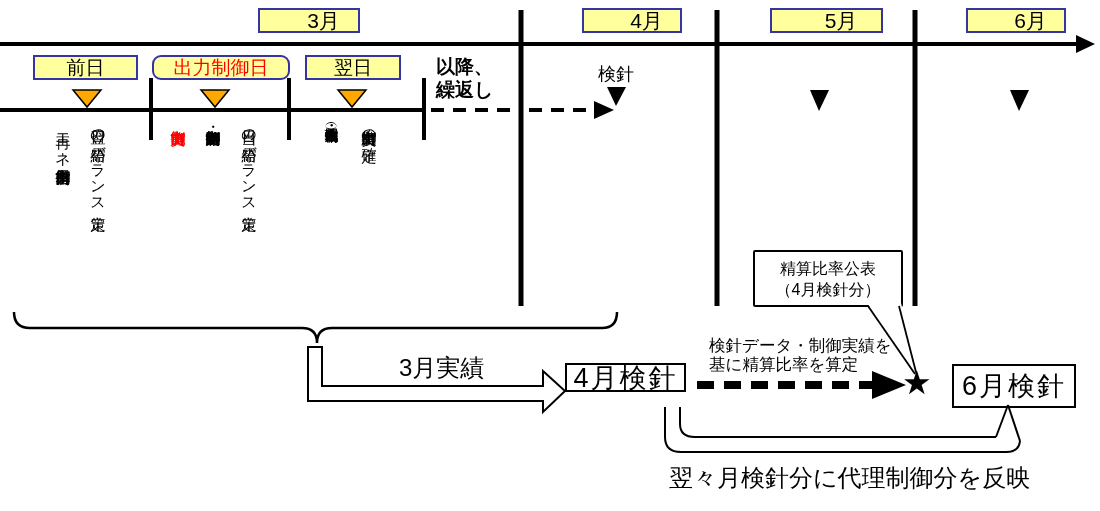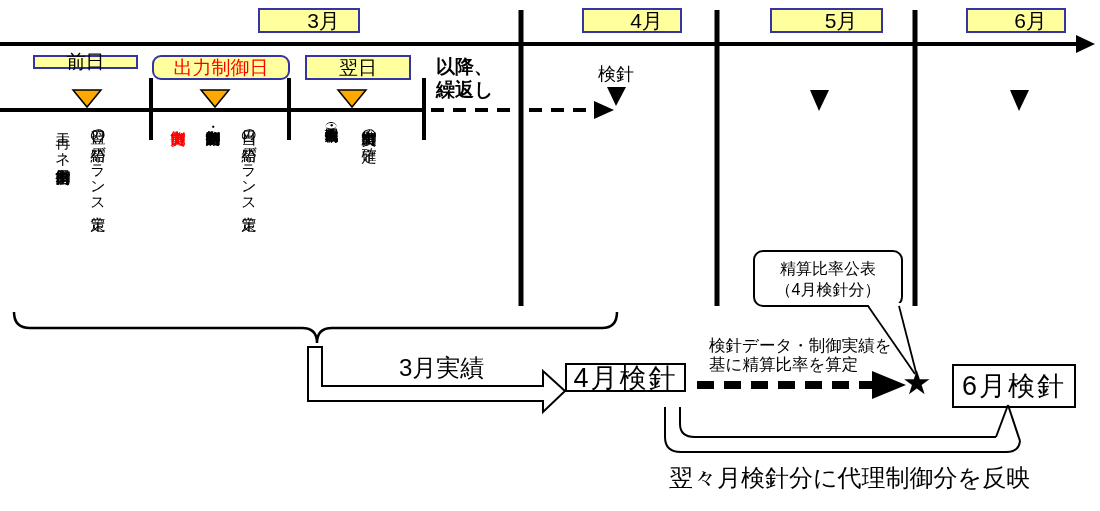--- a/index.html
+++ b/index.html
@@ -22,21 +22,21 @@
     font-size:15px;line-height:18px;white-space:nowrap;letter-spacing:0;
   }
   .vtext.small{font-size:13.5px;top:118px;}
   .meter-box{
     position:absolute;z-index:2;display:flex;align-items:center;justify-content:center;
     background:#fff;border:2.5px solid #000;box-sizing:border-box;
     font-size:27px;letter-spacing:2px;
   }
   .callout{
     position:absolute;z-index:2;left:753px;top:250px;width:150px;height:57px;
-    background:#fff;border:2px solid #000;border-radius:10px;box-sizing:border-box;
+    background:#fff;border:2px solid #000;border-radius:2px;box-sizing:border-box;
     display:flex;flex-direction:column;align-items:center;justify-content:center;
     font-size:16px;line-height:21px;
   }
   .repeat-note{position:absolute;z-index:2;left:436px;top:55px;font-size:19px;line-height:23px;font-weight:bold;}
   .kenshin{position:absolute;z-index:2;left:598px;top:62px;font-size:18px;}
   .march-label{position:absolute;z-index:2;left:399px;top:352px;font-size:24px;}
   .calc-note{position:absolute;z-index:2;left:709px;top:336px;font-size:16.5px;line-height:19px;}
   .star{position:absolute;z-index:2;left:902px;top:365px;font-size:33px;line-height:36px;}
   .bottom-note{position:absolute;z-index:2;left:669px;top:462px;font-size:24px;}
 </style>
@@ -94,27 +94,27 @@
   <div class="mbox" style="left:582px;top:8px;width:100px;height:25px;">
       <span>4月</span>
     </div>
   <div class="mbox" style="left:770px;top:8px;width:113px;height:25px;">
       <span>5月</span>
     </div>
   <div class="mbox" style="left:966px;top:8px;width:100px;height:25px;">
       <span>6月</span>
     </div>
 
-  <div class="dbox" style="left:33px;top:55px;width:105px;height:14px;">
+  <div class="dbox" style="left:33px;top:55px;width:105px;height:25px;">
       <span>前日</span>
     </div>
   <div class="dbox red" style="left:152px;top:55px;width:138px;height:25px;">
       <span>出力制御日</span>
     </div>
-  <div class="dbox" style="left:305px;top:55px;width:106px;height:25px;">
+  <div class="dbox" style="left:305px;top:55px;width:96px;height:25px;">
       <span>翌日</span>
     </div>
 
   <div class="repeat-note">
     <div>以降、</div>
     <div>繰返し</div>
   </div>
 
   <div class="kenshin">検針</div>
 

